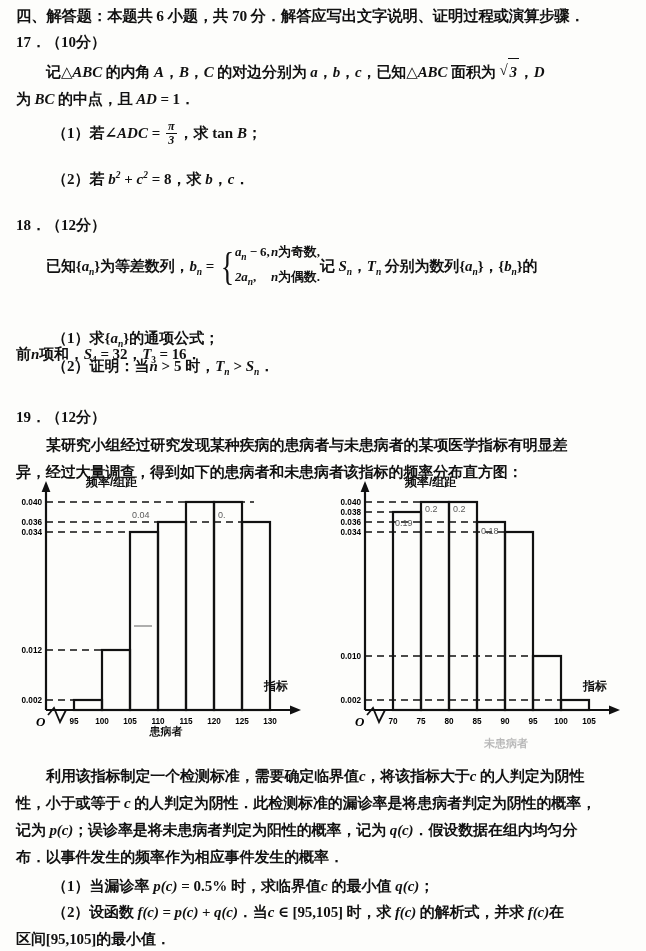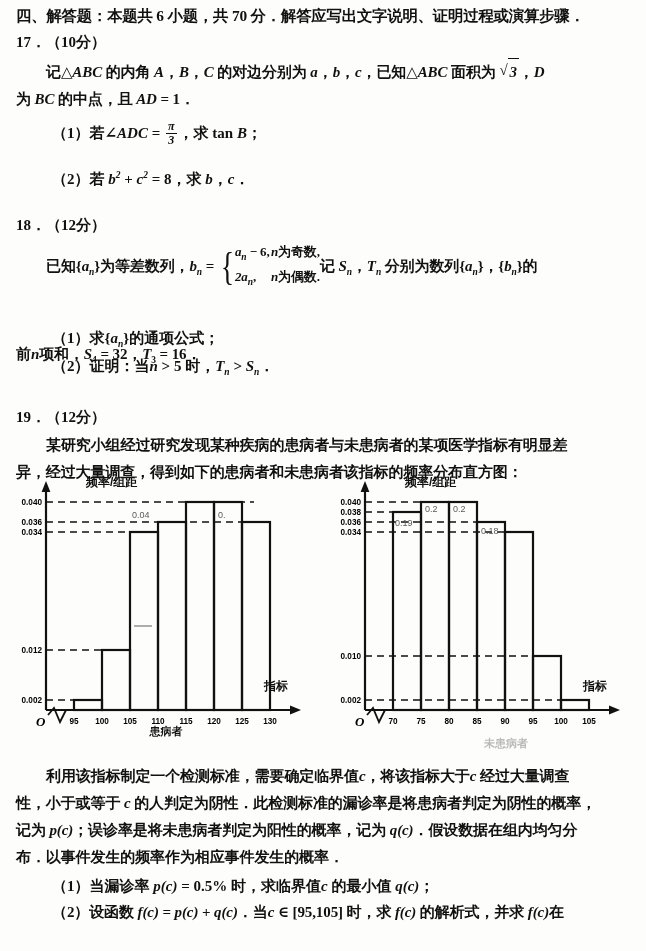--- a/index.html
+++ b/index.html
@@ -272,28 +272,29 @@
       <text class="pencil" x="100" y="34">0.2</text>
       <text class="pencil" x="128" y="34">0.2</text>
       <text class="pencil" x="156" y="56">0.18</text>
     </svg>
     <div class="cap cnlbl" style="left:80px;top:-4px;width:140px;text-align:left;">频率/组距</div>
     <div class="cap cnlbl" style="left:258px;top:200px;width:60px;text-align:left;">指标</div>
     <div class="cap faint" style="left:111px;top:246px;width:140px;margin-top:12px;">未患病者</div>
   </div>
 
   <div class="blk para" style="left:16px;top:763px;width:618px;line-height:27px;">
-    <span style="display:inline-block;width:30px"></span><span>利用该指标制定一个检测标准，需要确定临界值</span><i class="v">c</i><span>，将该指标大于</span><i class="v">c</i><span> 经过大量调查</span><br>
+    <span style="display:inline-block;width:30px"></span><span>利用该指标制定一个检测标准，需要确定临界值</span><i class="v">c</i><span>，将该指标大于</span><i class="v">c</i><span> 的人判定为阴性</span><br>
     <span>性，小于或等于 </span><i class="v">c</i><span> 的人判定为阴性．此检测标准的漏诊率是将患病者判定为阴性的概率，</span><br>
     <span>记为 </span><i class="v">p(c)</i><span>；误诊率是将未患病者判定为阳性的概率，记为 </span><i class="v">q(c)</i><span>．假设数据在组内均匀分</span><br>
     <span>布．以事件发生的频率作为相应事件发生的概率．</span>
   </div>
 
   <div class="blk sub" style="left:16px;top:873px;width:618px;">
     <span>（1）当漏诊率 </span><i class="v">p(c)</i><span> = 0.5% 时，求临界值</span><i class="v">c</i><span> 的最小值 </span><i class="v">q(c)</i><span>；</span>
   </div>
 
   <div class="blk para" style="left:16px;top:899px;width:618px;line-height:27px;">
     <span style="display:inline-block;width:36px"></span><span>（2）设函数 </span><i class="v">f(c)</i><span> = </span><i class="v">p(c)</i><span> + </span><i class="v">q(c)</i><span>．当</span><i class="v">c</i><span> ∈ [95,105] 时，求 </span><i class="v">f(c)</i><span> 的解析式，并求 </span><i class="v">f(c)</i><span>在</span><br>
+    <span>区间[95,105]的最小值．</span>
   </div>
 
 
 </div>
 
 </body></html>

